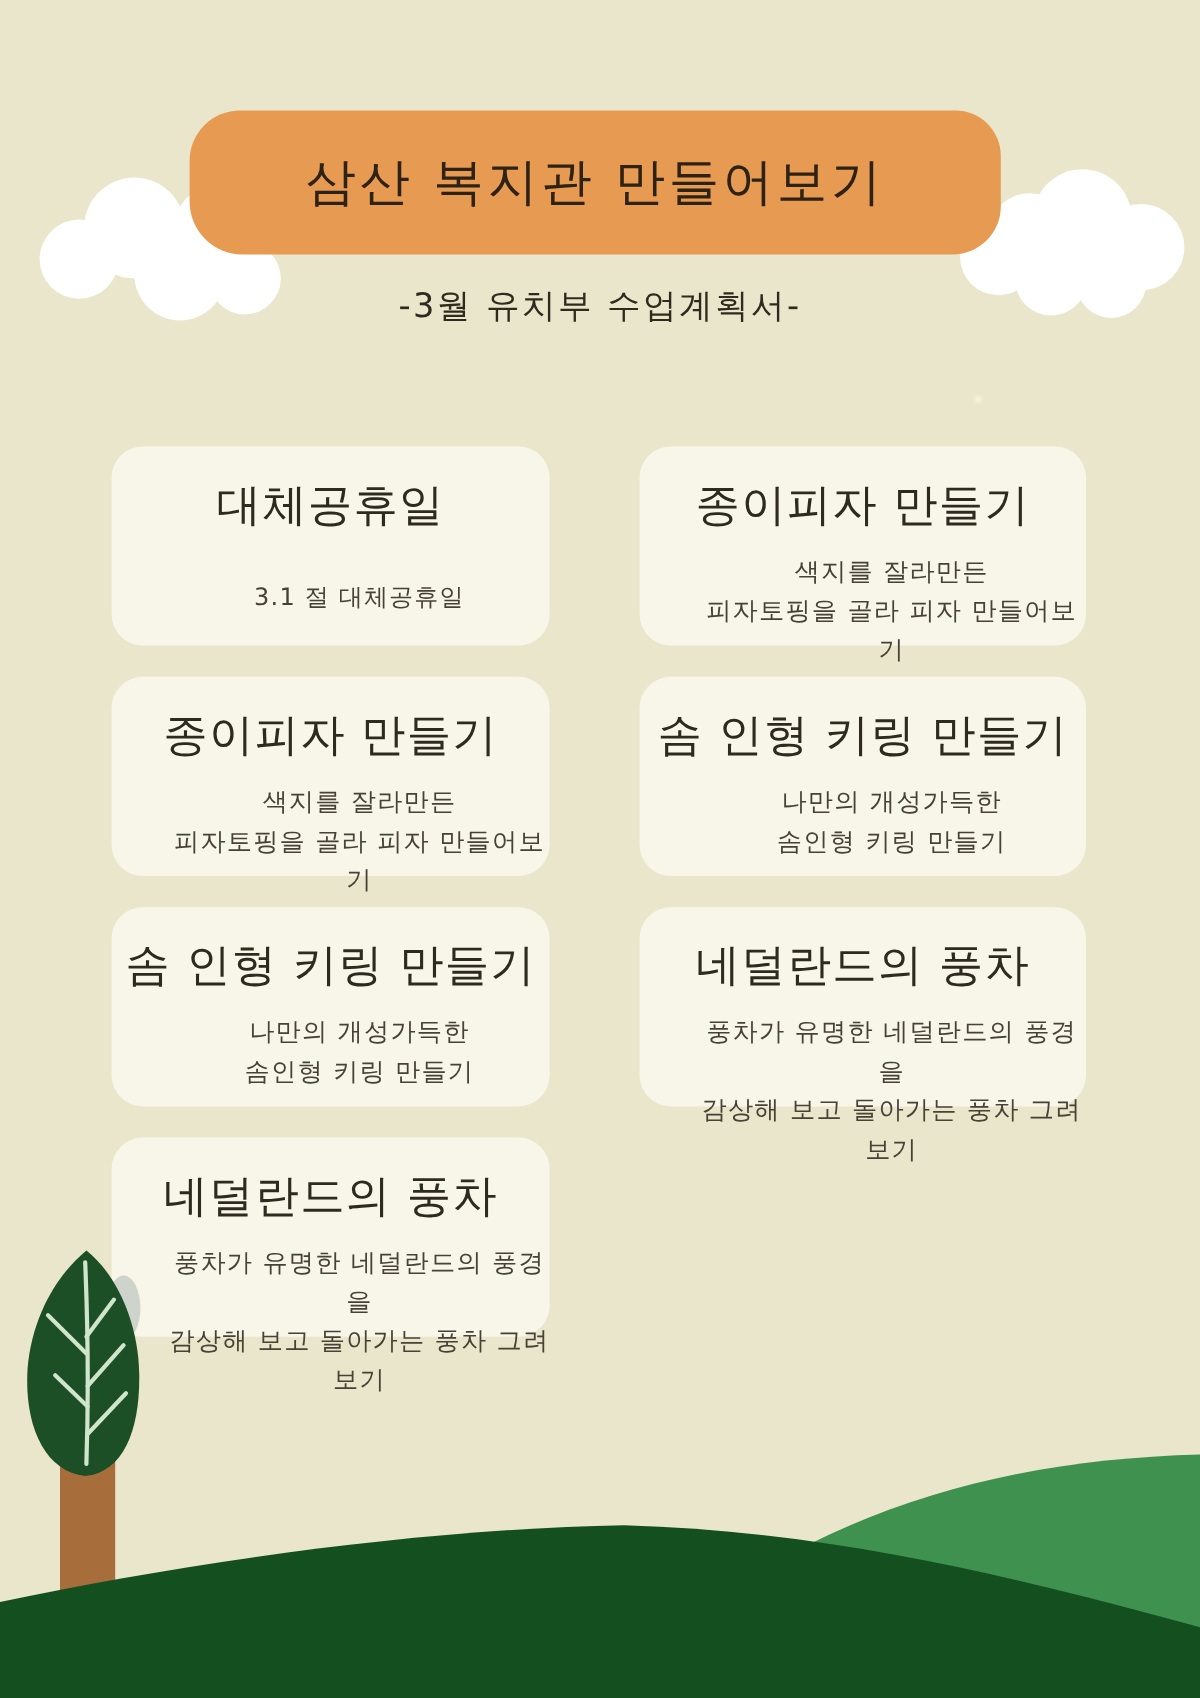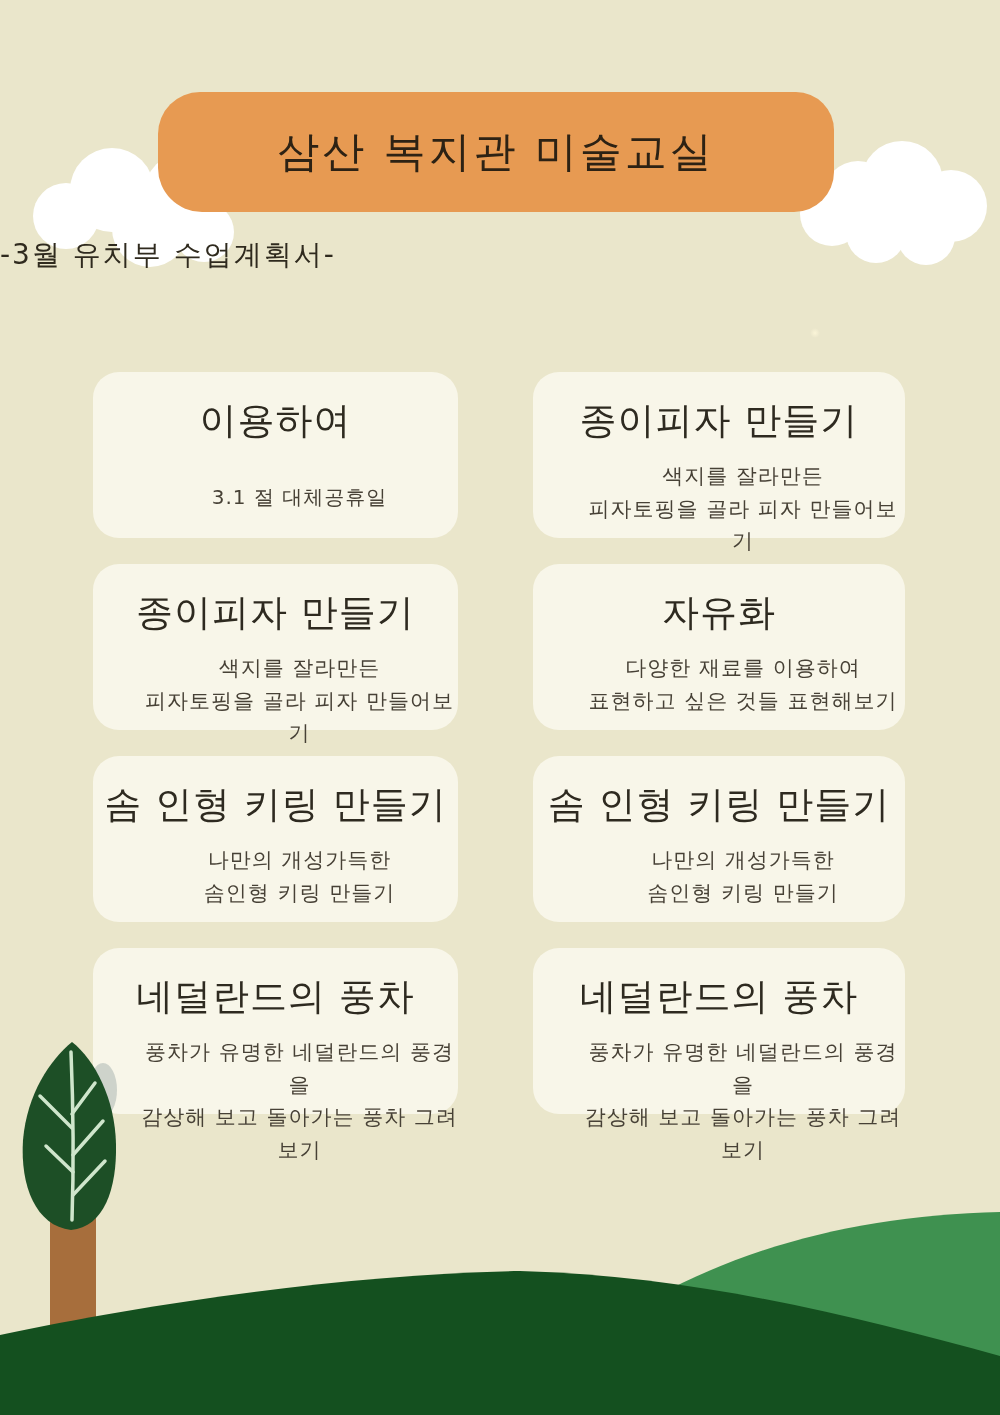--- a/index.html
+++ b/index.html
@@ -20,21 +20,21 @@
     border-radius: 42px 38px 40px 44px;
     display: flex; align-items: center; justify-content: center;
     z-index: 2;
   }
   .banner-title {
     font-size: 42px; letter-spacing: 3px;
     color: #2D2214; font-weight: 500;
   }
   .subtitle {
     position: absolute; left: 0; top: 236px; width: 1000px;
-    font-size: 28px; letter-spacing: 2px;
+    text-align: center; font-size: 28px; letter-spacing: 2px;
     color: #2F2A1E; z-index: 2;
   }
 
   
   .cards {
     position: absolute; left: 93px; top: 372px;
     display: grid;
     grid-template-columns: 365px 372px;
     column-gap: 75px;
     grid-auto-rows: 166px;
@@ -87,45 +87,40 @@
     <circle cx="832" cy="214" r="32"></circle>
     <circle cx="858" cy="196" r="35"></circle>
     <circle cx="902" cy="182" r="41"></circle>
     <circle cx="951" cy="206" r="36"></circle>
     <circle cx="876" cy="233" r="30"></circle>
     <circle cx="926" cy="236" r="29"></circle>
   </g>
 </svg>
 
 <div class="banner">
-  <div class="banner-title">삼산 복지관 미술교실</div>
+  <div class="banner-title">삼산 복지관 만들어보기</div>
 </div>
 <div class="subtitle">-3월 유치부 수업계획서-</div>
 
 <div class="sparkle"></div>
 
 <div class="cards">
   <div class="card">
-    <div class="card-title">이용하여</div>
+    <div class="card-title">대체공휴일</div>
     <div class="card-body">3.1 절 대체공휴일</div>
   </div>
   <div class="card">
     <div class="card-title">종이피자 만들기</div>
     <div class="card-body">색지를 잘라만든
 피자토핑을 골라 피자 만들어보기</div>
   </div>
   <div class="card">
     <div class="card-title">종이피자 만들기</div>
     <div class="card-body">색지를 잘라만든
 피자토핑을 골라 피자 만들어보기</div>
-  </div>
-  <div class="card">
-    <div class="card-title">자유화</div>
-    <div class="card-body">다양한 재료를 이용하여
-표현하고 싶은 것들 표현해보기</div>
   </div>
   <div class="card">
     <div class="card-title">솜 인형 키링 만들기</div>
     <div class="card-body">나만의 개성가득한
 솜인형 키링 만들기</div>
   </div>
   <div class="card">
     <div class="card-title">솜 인형 키링 만들기</div>
     <div class="card-body">나만의 개성가득한
 솜인형 키링 만들기</div>

